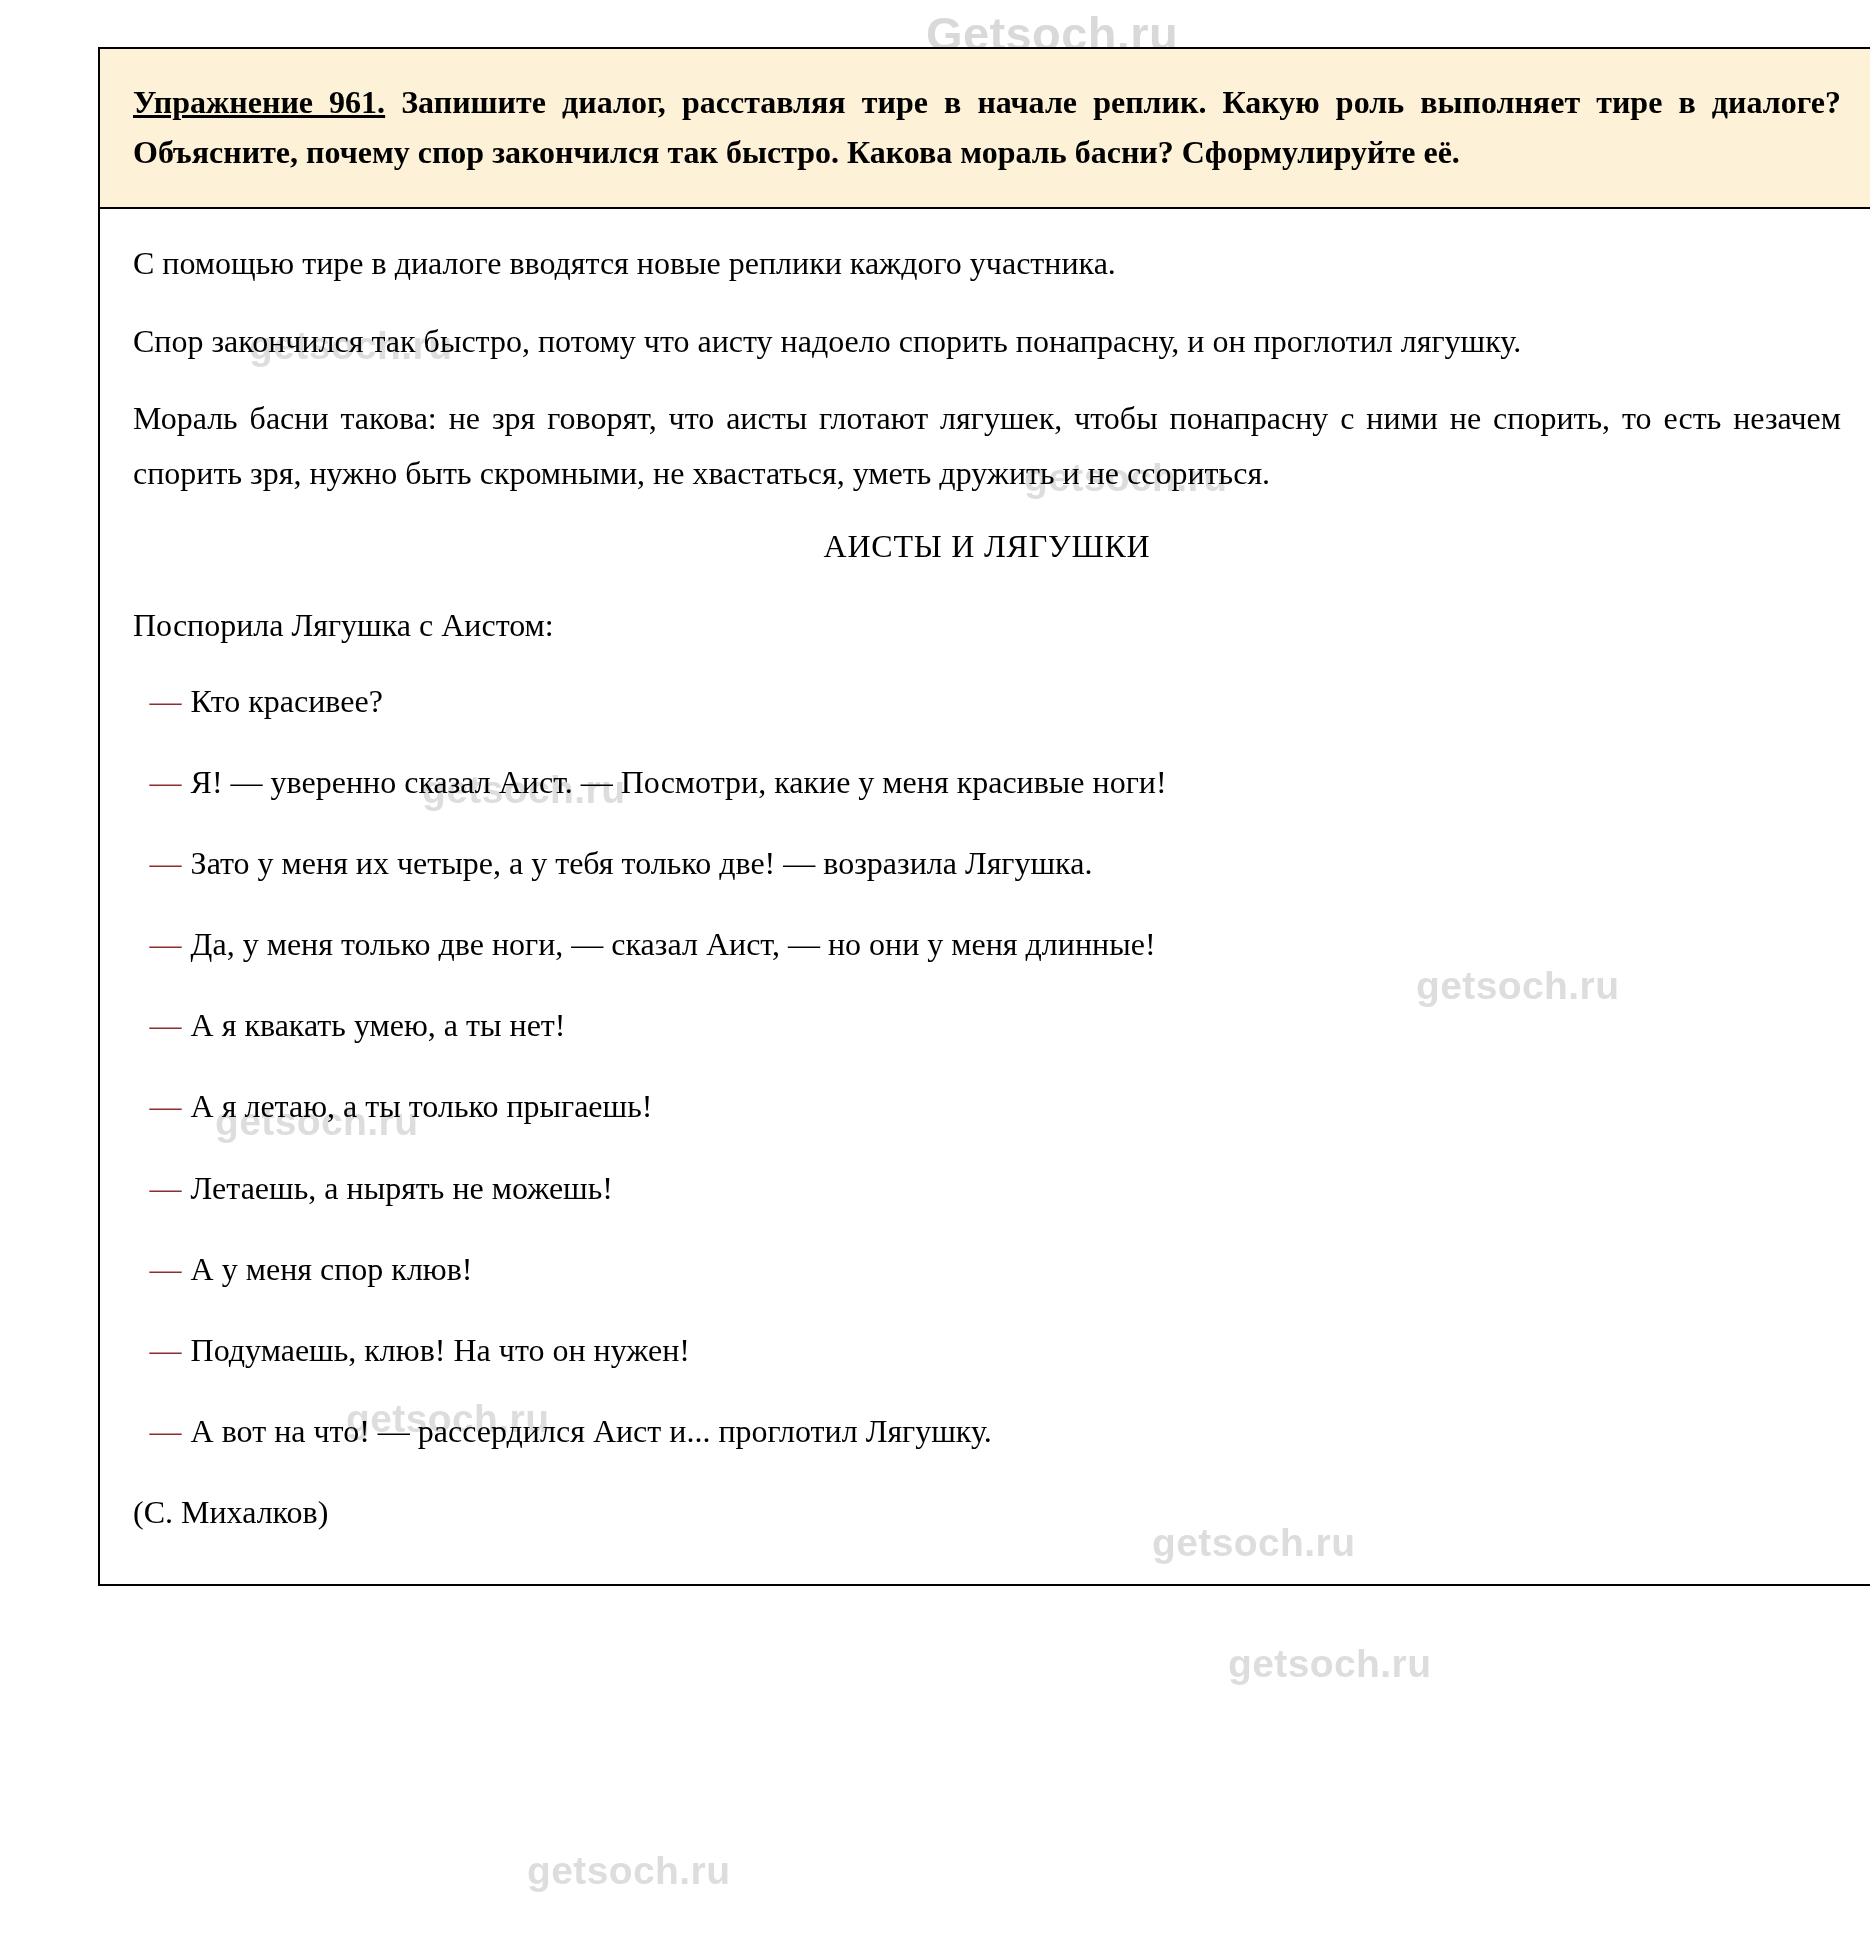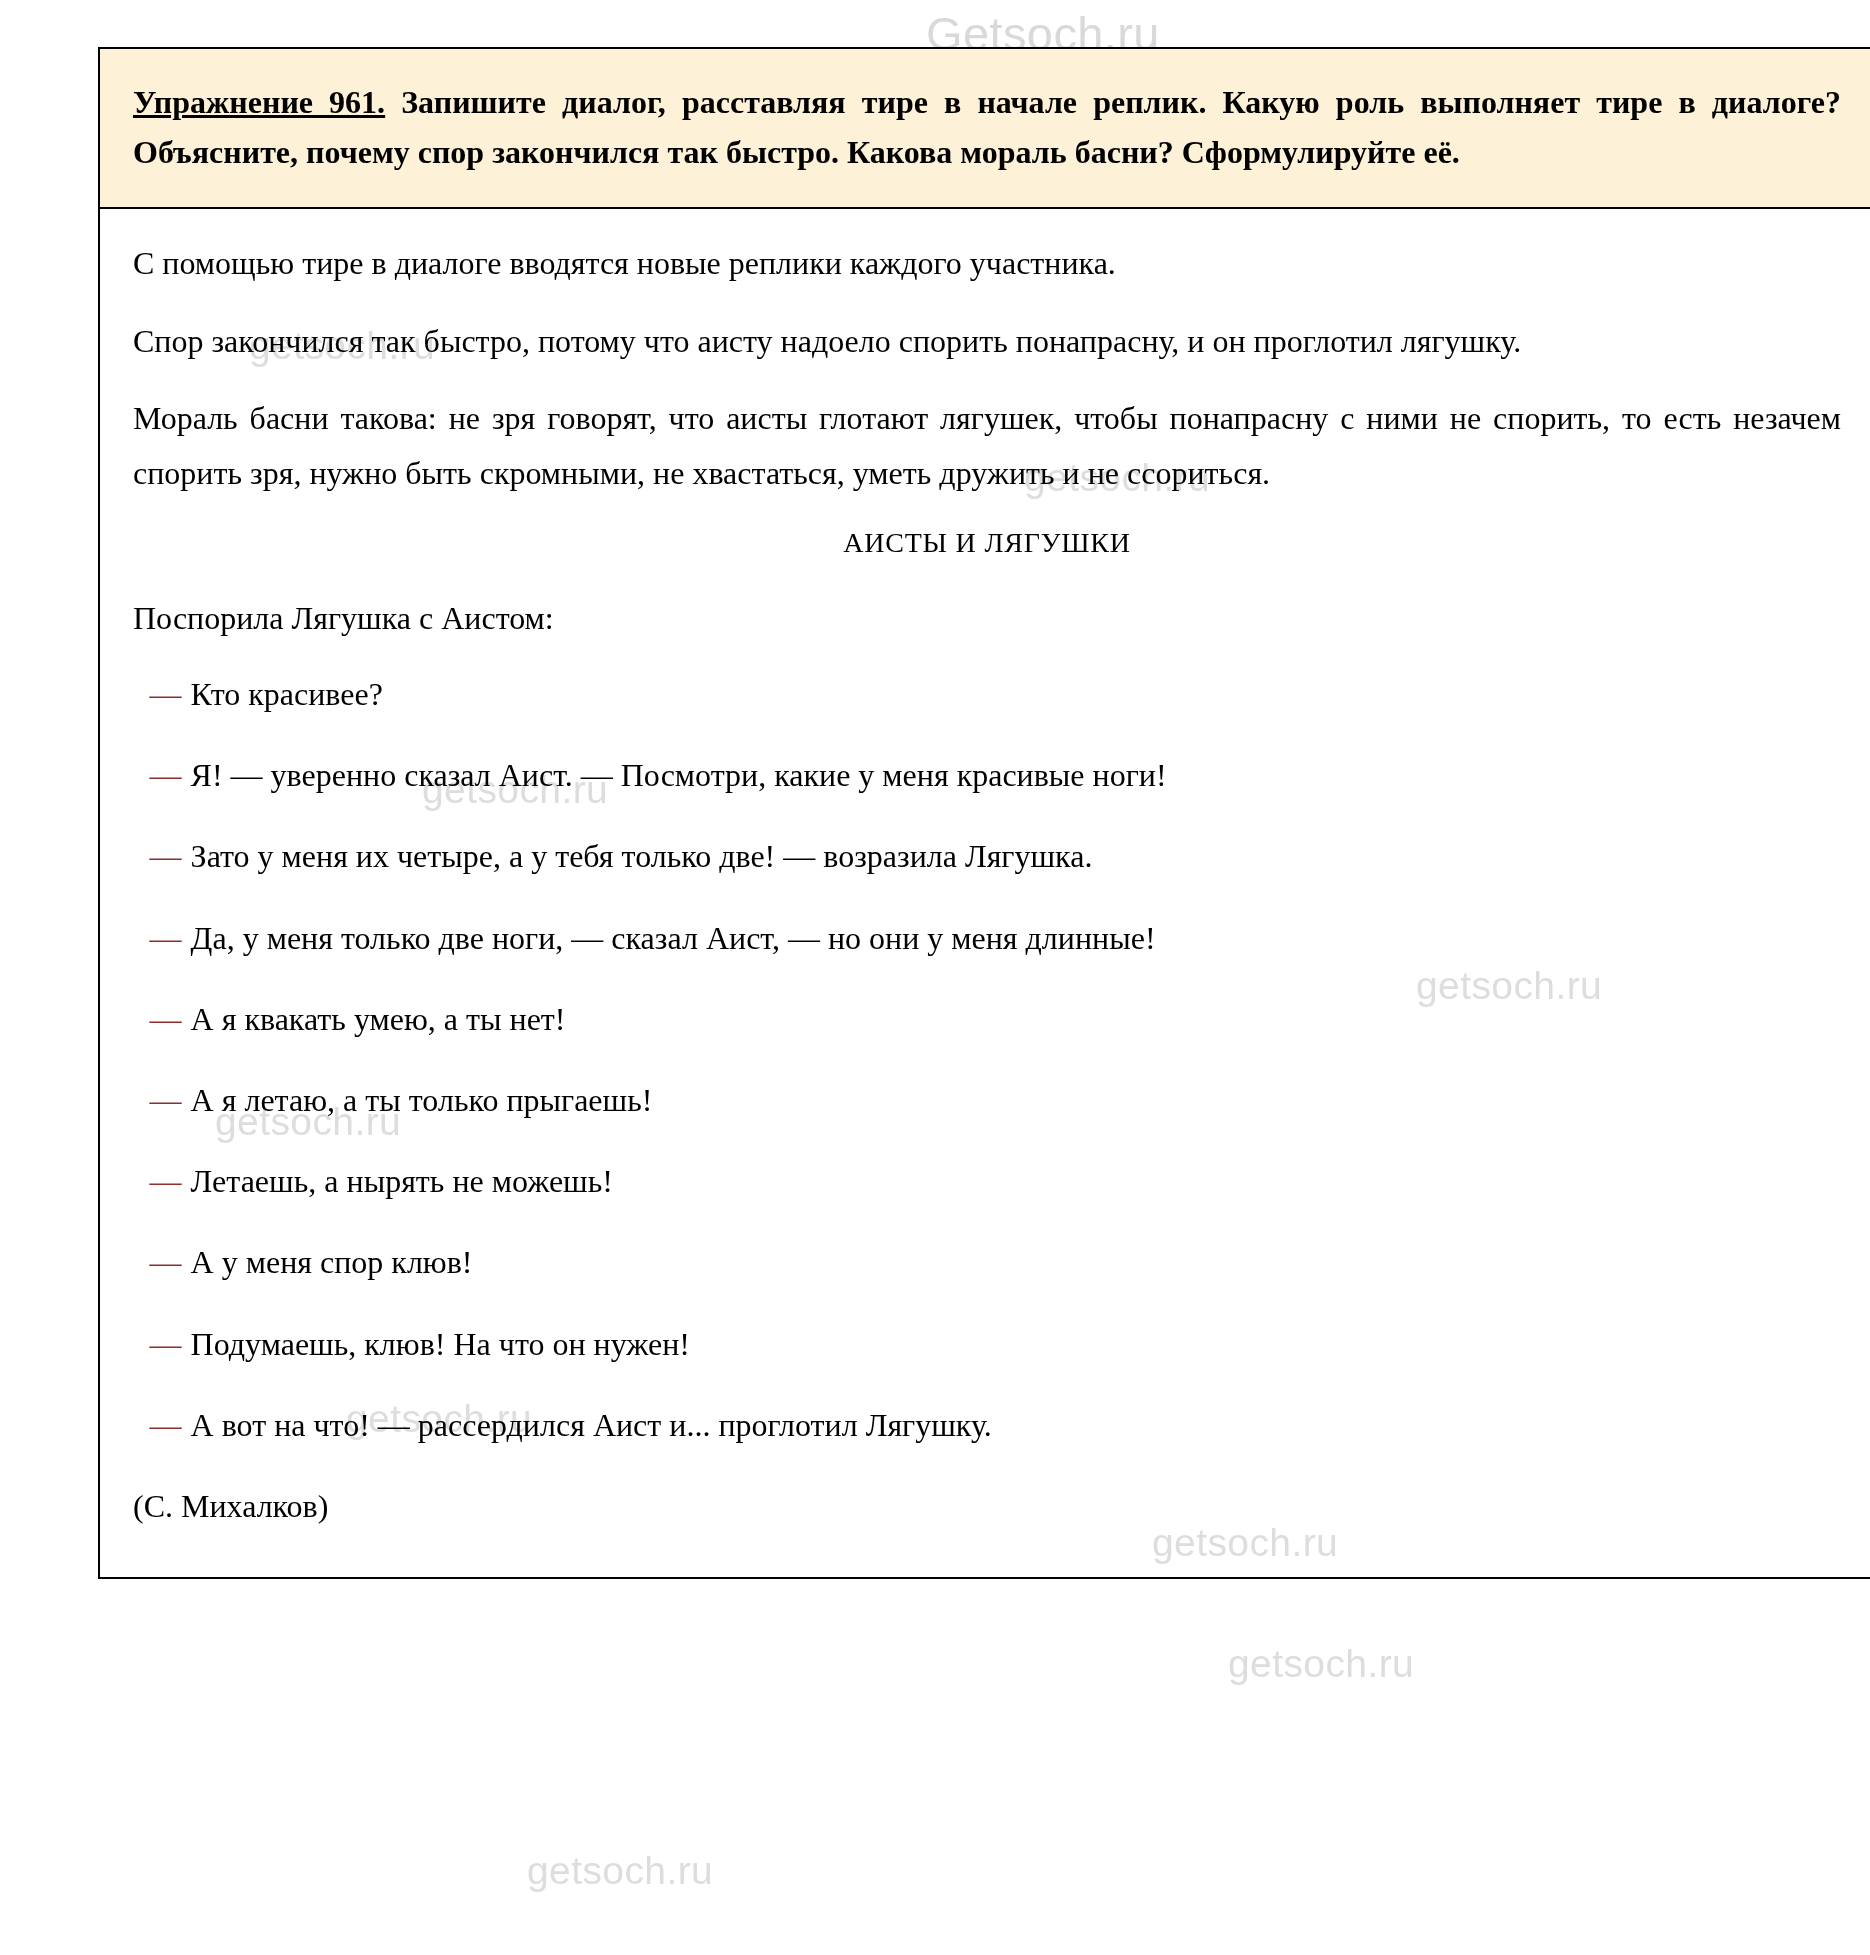--- a/index.html
+++ b/index.html
@@ -14,21 +14,21 @@
     font-family: "Liberation Serif", "DejaVu Serif", serif;
     color: #000000;
     overflow: hidden;
   }
 
   
   .wm {
     position: absolute;
     color: #d8d8d8;
     font-family: "Liberation Sans", sans-serif;
-    font-weight: normal;
+    font-weight: bold;
     font-size: 39px;
     letter-spacing: 0.4px;
     white-space: nowrap;
     pointer-events: none;
     z-index: 5;
     opacity: 0.85;
     text-align: center;
   }
   .wm.big { font-size: 47px; color: #d3d3d3; }
 
@@ -71,21 +71,21 @@
     font-size: 32px;
     line-height: 1.72;
     margin: 0 0 22.6px 0;
     text-align: justify;
     text-justify: inter-word;
     font-family: Liberation Serif, serif;
   }
   .para.last-of-group { margin-bottom: 19.6px; }
 
   .poem-title {
-    font-size: 28px;
+    font-size: 32px;
     line-height: 1.6;
     text-align: center;
     margin: 10.5px 0 25.6px 0;
     letter-spacing: 0.8px;
   }
 
   .dialog-line {
     font-size: 32px;
     line-height: 1.6;
     margin: 0 0 30px 0;

